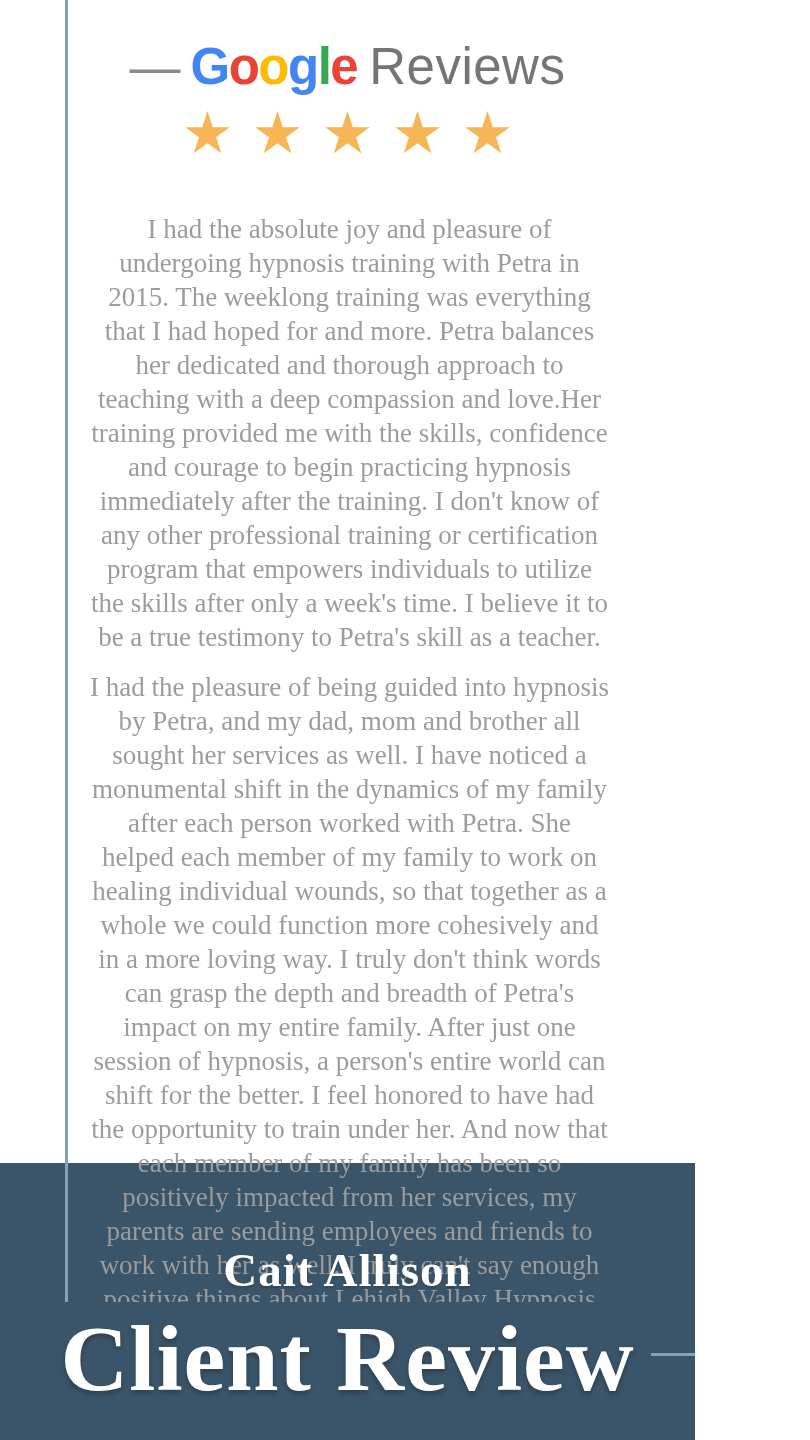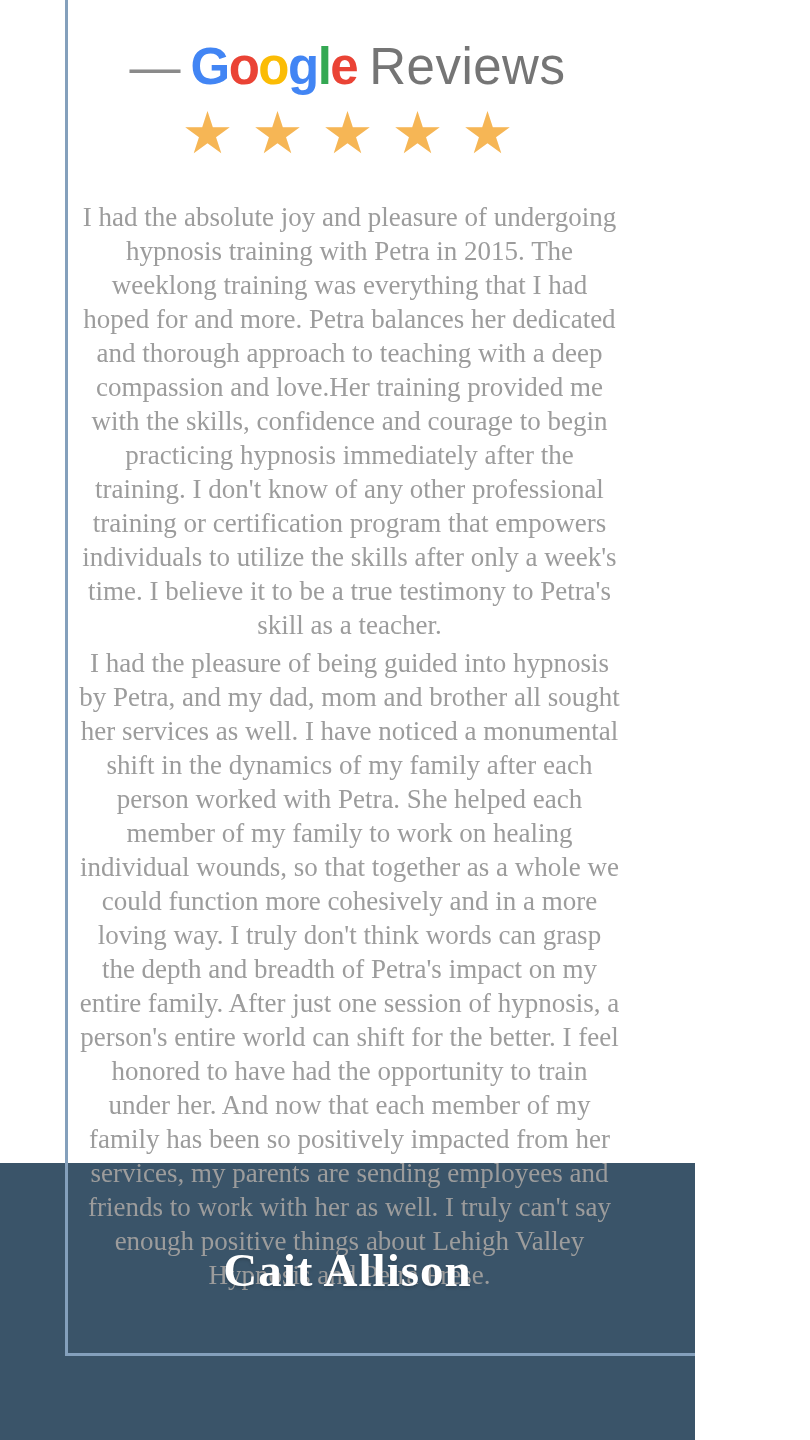--- a/index.html
+++ b/index.html
@@ -80,21 +80,21 @@
   .review-body {
     position: absolute;
     top: 196px;
     left: 74px; right: 70px;
     text-align: center;
     color: var(--review);
     font-size: 27px;
     line-height: 34px;
     z-index: 3;
   }
-  .review-body p { margin: 4px; }
+  .review-body p { margin: 16px; }
 
   
   .reviewer-row {
     position: absolute;
     top: 1244px; left: 0; right: 0;
     text-align: center;
     z-index: 3;
   }
   .reviewer-name {
     color: var(--name);
@@ -147,14 +147,17 @@
 
   <div class="review-body">
       <p>I had the absolute joy and pleasure of undergoing hypnosis training with Petra in 2015. The weeklong training was everything that I had hoped for and more. Petra balances her dedicated and thorough approach to teaching with a deep compassion and love.Her training provided me with the skills, confidence and courage to begin practicing hypnosis immediately after the training. I don't know of any other professional training or certification program that empowers individuals to utilize the skills after only a week's time. I believe it to be a true testimony to Petra's skill as a teacher.</p>
       <p>I had the pleasure of being guided into hypnosis by Petra, and my dad, mom and brother all sought her services as well. I have noticed a monumental shift in the dynamics of my family after each person worked with Petra. She helped each member of my family to work on healing individual wounds, so that together as a whole we could function more cohesively and in a more loving way. I truly don't think words can grasp the depth and breadth of Petra's impact on my entire family. After just one session of hypnosis, a person's entire world can shift for the better. I feel honored to have had the opportunity to train under her. And now that each member of my family has been so positively impacted from her services, my parents are sending employees and friends to work with her as well. I truly can't say enough positive things about Lehigh Valley Hypnosis and Petra Frese.</p>
     </div>
 
   <div class="reviewer-row">
     <span class="reviewer-name">Cait Allison</span>
   </div>
 
+  <div class="title-row">
+    <span class="banner-title">Client Review</span>
+  </div>
 
 </div>
 
 </body></html>

